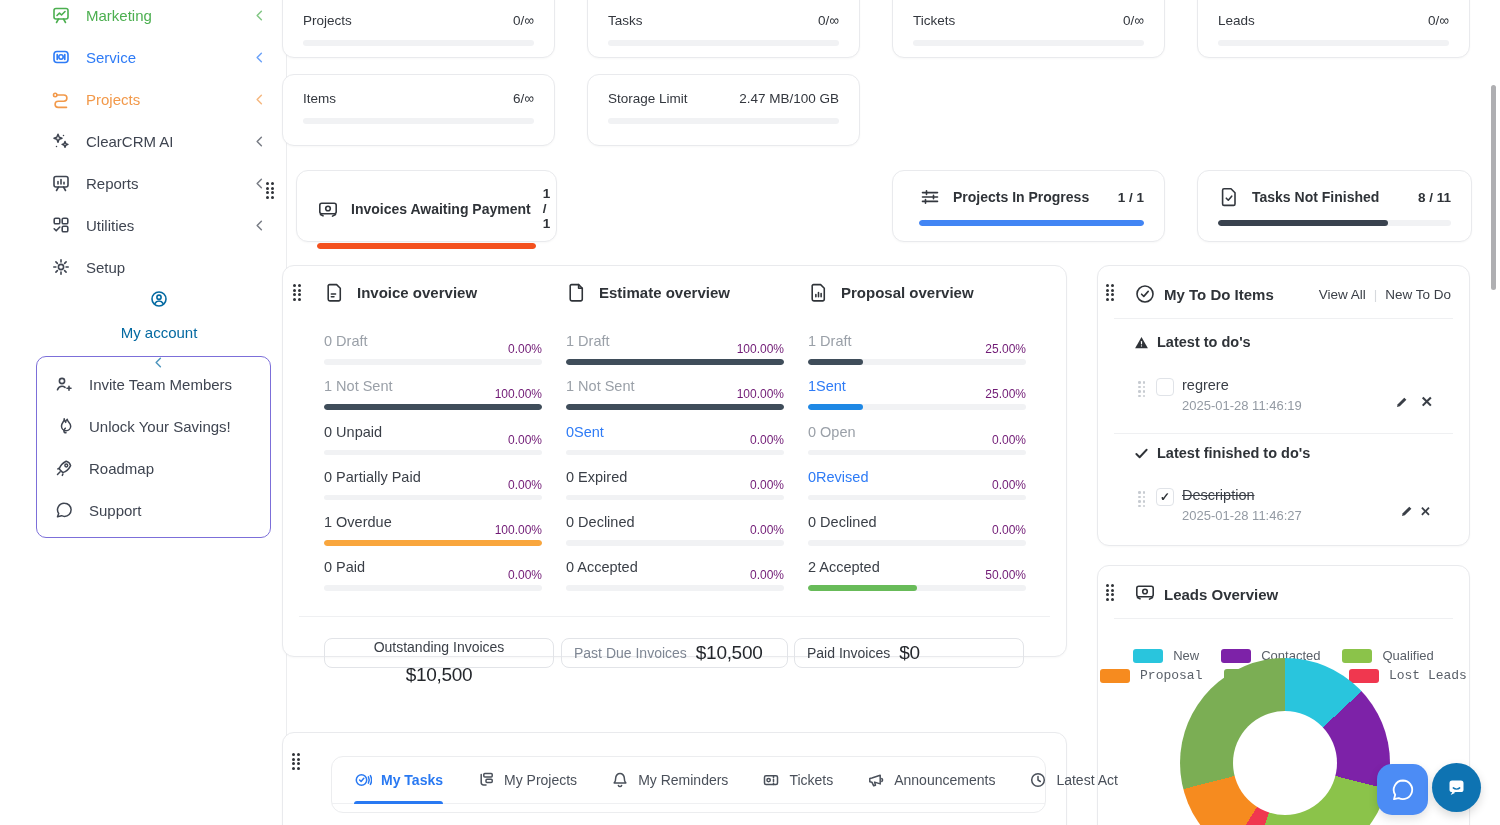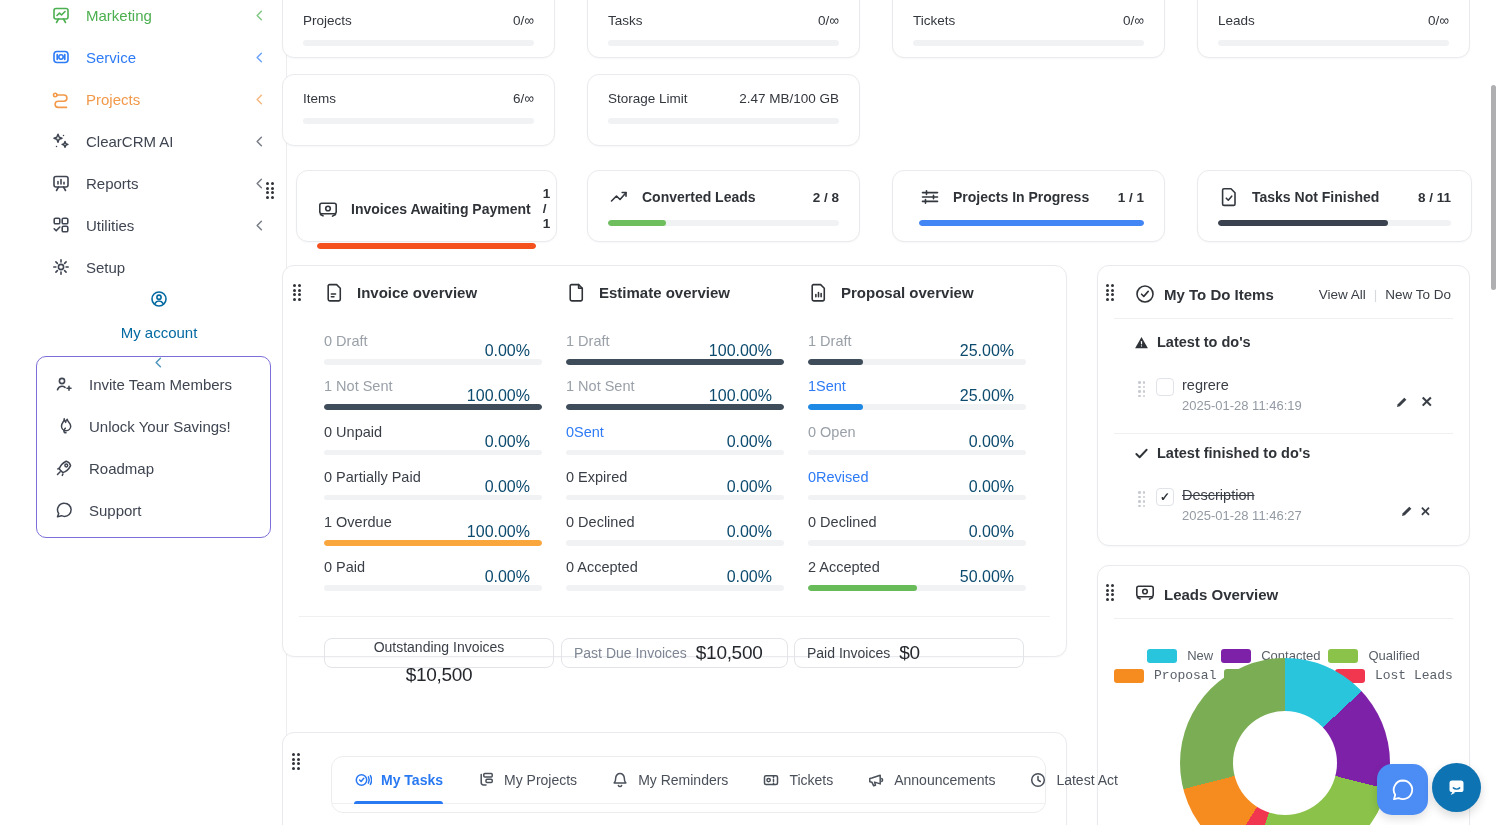--- a/index.html
+++ b/index.html
@@ -48,21 +48,21 @@
   .ocol{position:absolute;top:0;width:218px;}
   .ocol-head{position:absolute;top:16px;left:0;display:flex;align-items:center;gap:12px;}
   .ocol-head svg{width:21px;height:21px;color:#2F3338;}
   .ocol-title{font-size:15px;font-weight:700;color:#2F3338;}
   .orows{position:absolute;top:67px;left:0;right:0;}
   .orow{position:relative;height:45.3px;}
   .orow-label{position:absolute;left:0;top:0;font-size:14.5px;font-weight:500;}
   .orow-label.muted{color:#9AA0A8;}
   .orow-label.dark{color:#3A3F47;}
   .orow-label.link{color:#2E7BF6;cursor:pointer;}
-  .orow-pct{position:absolute;right:12px;top:9px;font-size:16px;color:#0c4a6e;}
+  .orow-pct{position:absolute;right:0;top:9px;font-size:12px;color:#701a75;}
   .orow .track{position:absolute;left:0;right:0;top:26px;height:5.5px;}
   .panel-divider{position:absolute;left:16px;right:16px;height:1px;background:#EFF0F2;}
   .pill{position:absolute;height:30px;border:1px solid #E2E4E8;border-radius:8px;display:flex;align-items:center;gap:9px;padding:0 12px;box-sizing:border-box;}
   .pill-label{font-size:14px;color:#3A3F47;white-space:nowrap;}
   .pill-label.muted{color:#7E8693;}
   .pill-value{font-size:19px;font-weight:500;color:#24272C;letter-spacing:-.3px;white-space:nowrap;}
   
   .tp-head-icon{position:absolute;left:36px;top:17px;width:22px;height:22px;color:#2F3338;}
   .tp-head-icon svg{width:22px;height:22px;}
   .tp-title{position:absolute;left:66px;top:20px;font-size:15px;font-weight:700;color:#2F3338;}
@@ -72,21 +72,21 @@
   .sec-title{position:absolute;left:36px;display:flex;align-items:center;gap:8px;font-size:14.5px;font-weight:700;color:#2F3338;}
   .cb{position:absolute;width:18px;height:18px;border:1.5px solid #E0E3E8;border-radius:4px;background:#fff;box-sizing:border-box;cursor:pointer;font-size:12px;font-weight:700;color:#2F3338;display:flex;align-items:center;justify-content:center;}
   .todo-label{position:absolute;font-size:14.5px;font-weight:500;color:#3A3F47;}
   .todo-label.done{text-decoration:line-through;}
   .todo-date{position:absolute;font-size:13px;color:#939AA3;}
   .todo-icons{position:absolute;display:flex;align-items:center;gap:11px;}
   .todo-icons .px{cursor:pointer;color:#3A3F47;display:flex;align-items:center;}
   .todo-icons svg{width:14px;height:14px;}
   .xmark{font-size:15px;font-weight:600;line-height:1;}
   
-  .legend-row{position:absolute;left:0;right:0;display:flex;justify-content:center;gap:8px;align-items:center;}
+  .legend-row{position:absolute;left:0;right:0;display:flex;justify-content:center;gap:22px;align-items:center;}
   .legend-item{display:flex;align-items:center;gap:10px;font-size:13px;color:#5A6069;}
   .swatch{width:30px;height:14px;border-radius:3px;flex:none;}
   .donut{position:absolute;width:210px;height:210px;border-radius:50%;}
   .donut::after{content:"";position:absolute;left:53px;top:53px;width:104px;height:104px;border-radius:50%;background:#fff;}
   
   .tabbox{position:absolute;border:1px solid #ECEDEF;border-radius:12px;padding-bottom:8px;box-sizing:border-box;}
   .tabrow{display:flex;align-items:center;gap:34px;height:46px;padding:0 22px;border-bottom:1px solid #EFF0F2;}
   .tab{position:relative;height:100%;display:flex;align-items:center;gap:9px;font-size:14px;color:#4A505A;cursor:pointer;white-space:nowrap;}
   .tab svg{width:18px;height:18px;}
   .tab.active{color:#2979F2;font-weight:600;}
@@ -346,35 +346,20 @@
           </svg>
         </span>
       <span class="klabel" data-interactable="false">Invoices Awaiting Payment</span>
       <span class="kval" data-interactable="false">1 / 1</span>
     </div>
     <div class="track" data-interactable="false">
         <div class="fill" data-interactable="false" style="width: 100%; background: rgb(244, 81, 30);"></div>
       </div>
   </div>
 
-  <div class="card kcard" style="left:329px;top:170px;width:273px;" data-interactable="false">
-    <div class="krow">
-      <span class="kicon" data-interactable="false">
-          <svg viewBox="0 0 22 22" fill="none" stroke="currentColor" stroke-width="1.6" stroke-linecap="round" stroke-linejoin="round">
-            <path d="M3.5 15l5-5 3.5 3.5 6-6.8"></path>
-            <path d="M14.2 6.5H18v3.8"></path>
-          </svg>
-        </span>
-      <span class="klabel" data-interactable="false">Converted Leads</span>
-      <span class="kval" data-interactable="false">2 / 8</span>
-    </div>
-    <div class="track" data-interactable="false">
-        <div class="fill" data-interactable="false" style="width: 25%; background: rgb(111, 190, 94);"></div>
-      </div>
-  </div>
 
   <div class="card kcard" style="left:634px;top:170px;width:273px;padding-left:26px;" data-interactable="false">
     <div class="krow">
       <span class="kicon" data-interactable="false">
           <svg viewBox="0 0 22 22" fill="none" stroke="currentColor" stroke-width="1.6" stroke-linecap="round" stroke-linejoin="round">
             <path d="M3.5 6.6h15M3.5 11h15M3.5 15.4h15"></path>
             <path d="M7.5 4.8v3.6M14.5 9.2v3.6M6.5 13.6v3.6"></path>
           </svg>
         </span>
       <span class="klabel" data-interactable="false">Projects In Progress</span>

